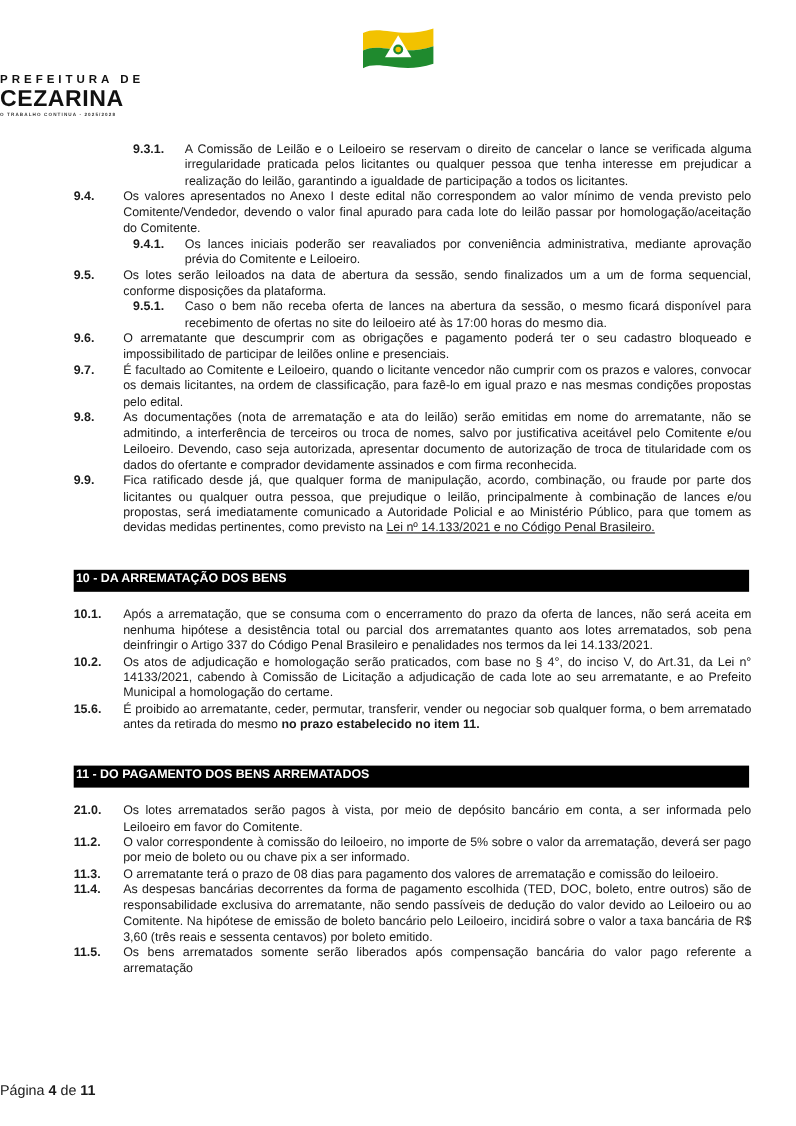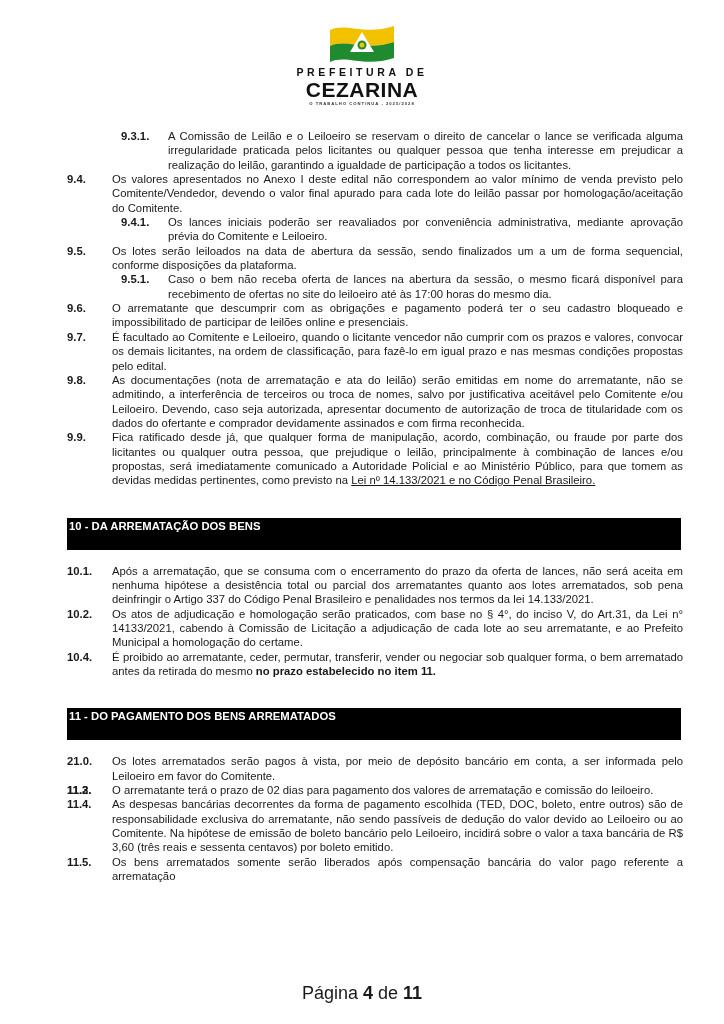--- a/index.html
+++ b/index.html
@@ -1,44 +1,44 @@
 <!DOCTYPE html>
 <html><head>
 <meta charset="utf-8">
 <style>
   html, body { margin: 0; padding: 0; background: #ffffff; }
   body {
     width: 724px; height: 1024px; position: relative; overflow: hidden;
     font-family: "Liberation Sans", sans-serif; color: #1a1a1a;
   }
-  .logo { position: absolute; left: 0; right: 0; top: 22px; text-align: center; }
+  .logo { position: absolute; left: 0; right: 0; top: 22px; }
   .logo svg { display: block; margin: 0 auto; }
   .logo .l1 { font-weight: bold; font-size: 10.5px; letter-spacing: 3.6px; color: #111; margin-top: 1px; line-height: 11px; }
   .logo .l2 { font-weight: bold; font-size: 21px; letter-spacing: 0.5px; color: #111; line-height: 23px; }
   .logo .l3 { font-weight: bold; font-size: 4.2px; letter-spacing: 1px; color: #333; line-height: 6px; }
 
   .content { position: absolute; left: 53px; top: 129px; width: 616px; font-size: 11.3px; line-height: 14.35px; margin-left: 14px; }
   .item { position: relative; text-align: justify; }
   .item .num { position: absolute; left: 0; top: 0; font-weight: bold; }
   .lvl1 { padding-left: 45px; }
   .lvl1 .num { left: 0; }
   .lvl2 { padding-left: 101px; }
   .lvl2 .num { left: 54px; }
   .u { text-decoration: underline; }
   .b { font-weight: bold; }
 
   .section-bar {
     background: #000; color: #fff; font-weight: bold; font-size: 11.3px;
-    height: 32px; line-height: 16px; padding-left: 2px; margin-left: 0; width: 612px;
+    height: 20px; line-height: 16px; padding-left: 2px; margin-left: 0; width: 612px;
   }
   .lvl10 { padding-left: 45px; }
   .gap-s { height: 14px; }
   .gap-m { height: 16px; }
 
-  .footer { position: absolute; left: 0; right: 0; top: 983px; text-align: center; font-size: 18px; }
+  .footer { position: absolute; left: 0; right: 0; top: 983px; font-size: 13px; }
 </style>
 </head>
 <body>
 
 <div class="logo">
   <svg width="76" height="44" viewBox="0 0 76 44">
     <path d="M6 8 C22 0, 40 14, 70 4 L70 20 C40 30, 22 16, 6 24 Z" fill="#f2c200"></path>
     <path d="M6 24 C22 16, 40 30, 70 20 L70 36 C40 46, 22 32, 6 40 Z" fill="#1f8a2e"></path>
     <path d="M38 10 L50 30 L26 30 Z" fill="#ffffff"></path>
     <circle cx="38" cy="23" r="4.5" fill="#1f8a2e"></circle>
@@ -94,39 +94,40 @@
 
   <div class="item lvl10">
     <span class="num">10.1.</span>
     <span>Após a arrematação, que se consuma com o encerramento do prazo da oferta de lances, não será aceita em nenhuma hipótese a desistência total ou parcial dos arrematantes quanto aos lotes arrematados, sob pena deinfringir o Artigo 337 do Código Penal Brasileiro e penalidades nos termos da lei 14.133/2021.</span>
   </div>
   <div class="item lvl10">
     <span class="num">10.2.</span>
     <span>Os atos de adjudicação e homologação serão praticados, com base no § 4°, do inciso V, do Art.31, da Lei n° 14133/2021, cabendo à Comissão de Licitação a adjudicação de cada lote ao seu arrematante, e ao Prefeito Municipal a homologação do certame.</span>
   </div>
   <div class="item lvl10">
-    <span class="num">10.4.</span>
+    <span class="num">15.6.</span>
     <span>É proibido ao arrematante, ceder, permutar, transferir, vender ou negociar sob qualquer forma, o bem arrematado antes da retirada do mesmo </span><span class="b">no prazo estabelecido no item 11.</span>
   </div>
 
   <div class="gap-m"></div>
   <div class="gap-s"></div>
   <div class="section-bar">11 -  DO PAGAMENTO DOS BENS ARREMATADOS</div>
   <div class="gap-s"></div>
 
   <div class="item lvl10">
     <span class="num">21.0.</span>
     <span>Os lotes arrematados serão pagos à vista, por meio de depósito bancário em conta, a ser informada pelo Leiloeiro em favor do Comitente.</span>
   </div>
   <div class="item lvl10">
     <span class="num">11.2.</span>
+    <span>O valor correspondente à comissão do leiloeiro, no importe de 5% sobre o valor da arrematação, deverá ser pago por meio de boleto ou ou chave pix a ser informado.</span>
   </div>
   <div class="item lvl10">
     <span class="num">11.3.</span>
-    <span>O arrematante terá o prazo de 02 dias para pagamento dos valores de arrematação e comissão do leiloeiro.</span>
+    <span>O arrematante terá o prazo de 08 dias para pagamento dos valores de arrematação e comissão do leiloeiro.</span>
   </div>
   <div class="item lvl10">
     <span class="num">11.4.</span>
     <span>As despesas bancárias decorrentes da forma de pagamento escolhida (TED, DOC, boleto, entre outros) são de responsabilidade exclusiva do arrematante, não sendo passíveis de dedução do valor devido ao Leiloeiro ou ao Comitente. Na hipótese de emissão de boleto bancário pelo Leiloeiro, incidirá sobre o valor a taxa bancária de R$ 3,60 (três reais e sessenta centavos) por boleto emitido.</span>
   </div>
   <div class="item lvl10">
     <span class="num">11.5.</span>
     <span>Os bens arrematados somente serão liberados após compensação bancária do valor pago referente a arrematação</span>
   </div>
 </div>

